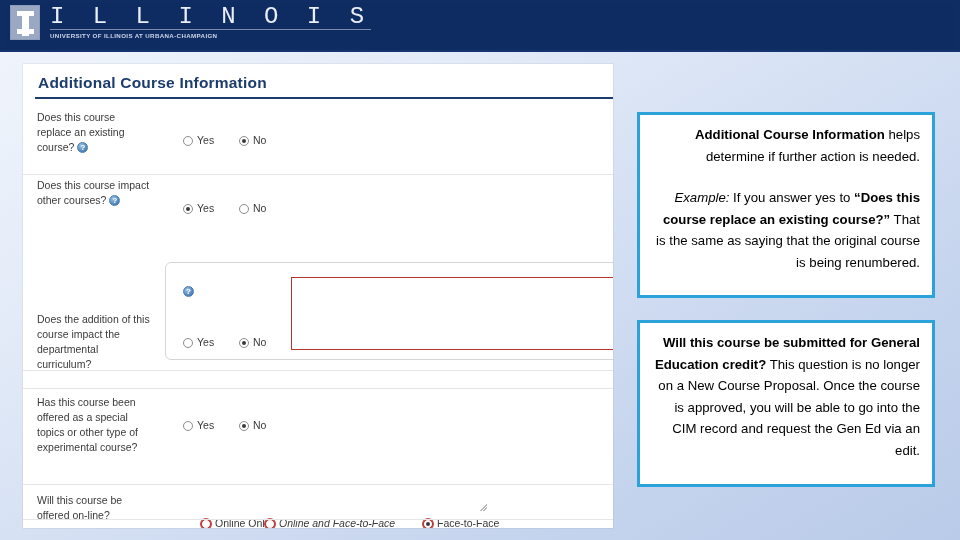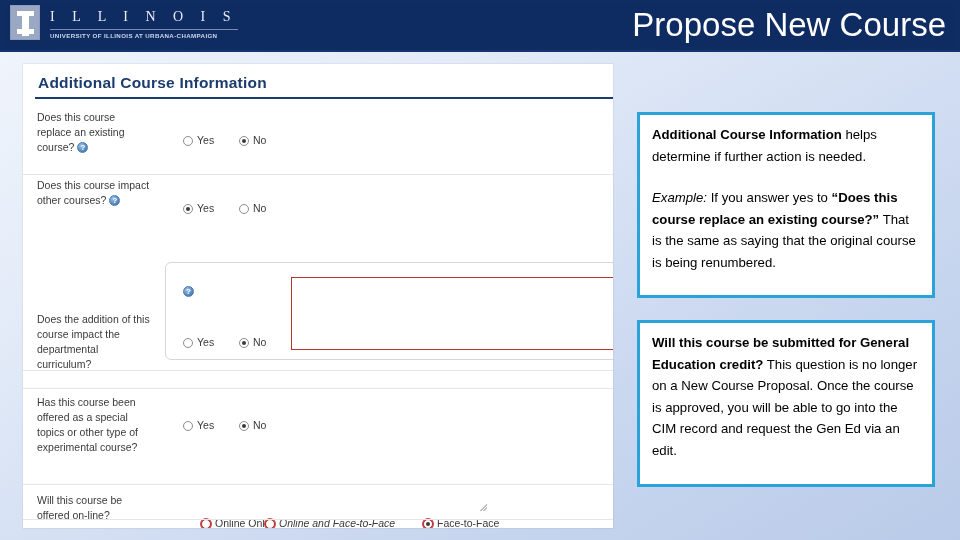--- a/index.html
+++ b/index.html
@@ -45,23 +45,23 @@
     position: absolute; left: 6px; bottom: 5px; width: 17px; height: 5px;
     background: #ffffff;
   }
   #block-i-stem {
     position: absolute; left: 11px; top: 5px; width: 7px; height: 25px;
     background: #ffffff;
   }
   #wordmark { margin-left: 10px; padding-top: 2px; }
   #wordmark-main {
     color: #e9edf6;
-    font-size: 14px;
+    font-size: 24px;
     letter-spacing: 7px;
-    font-family: Liberation Serif, serif;
+    font-family: Liberation Mono, monospace;
     line-height: 20px;
     white-space: nowrap;
   }
   #wordmark-sub {
     color: #cdd6e8;
     font-size: 6.2px;
     letter-spacing: 0.35px;
     line-height: 9px;
     margin-top: 2px;
     border-top: 1px solid #7d8cae;
@@ -161,20 +161,21 @@
 
   
   .callout {
     position: absolute;
     background: #ffffff;
     border: 3px solid #2ba3da;
     padding: 9px 12px 10px 12px;
     color: #000000;
     font-size: 13.2px;
     line-height: 21.5px;
+    text-align: right;
   }
   #callout-1 { left: 637px; top: 112px; width: 298px; height: 186px; }
   #callout-2 { left: 637px; top: 320px; width: 298px; height: 167px; }
   .callout b { font-weight: bold; }
   .callout i { }
   .callout p + p { margin-top: 20px; }
 </style>
 </head>
 <body>
 
@@ -184,21 +185,20 @@
   <div id="logo-wrap">
     <div id="block-i">
       <div id="block-i-stem"></div>
     </div>
     <div id="wordmark">
       <div id="wordmark-main">I L L I N O I S</div>
       <div id="wordmark-sub">UNIVERSITY OF ILLINOIS AT URBANA-CHAMPAIGN</div>
     </div>
   </div>
 
-  <div id="slide-title">Propose New Course</div>
 </div>
 
 <div id="form-panel">
 
   <div id="form-section-title">Additional Course Information</div>
   <div id="form-title-rule"></div>
 
   <div class="q-row" style="top:46px;">
     <div class="q-label"><span>Does this course replace an existing course?</span><span class="help-icon"></span></div>
     <div class="radio-opt" style="left:160px;"><span class="radio"></span><span>Yes</span></div>

